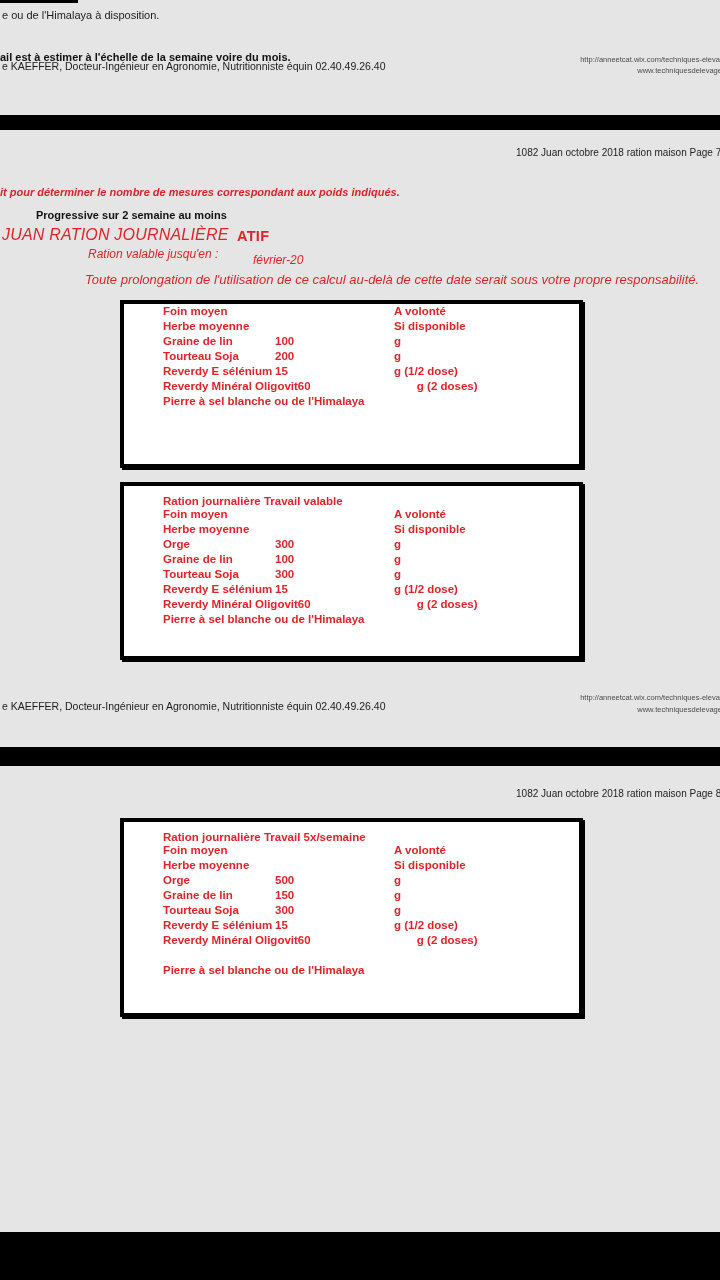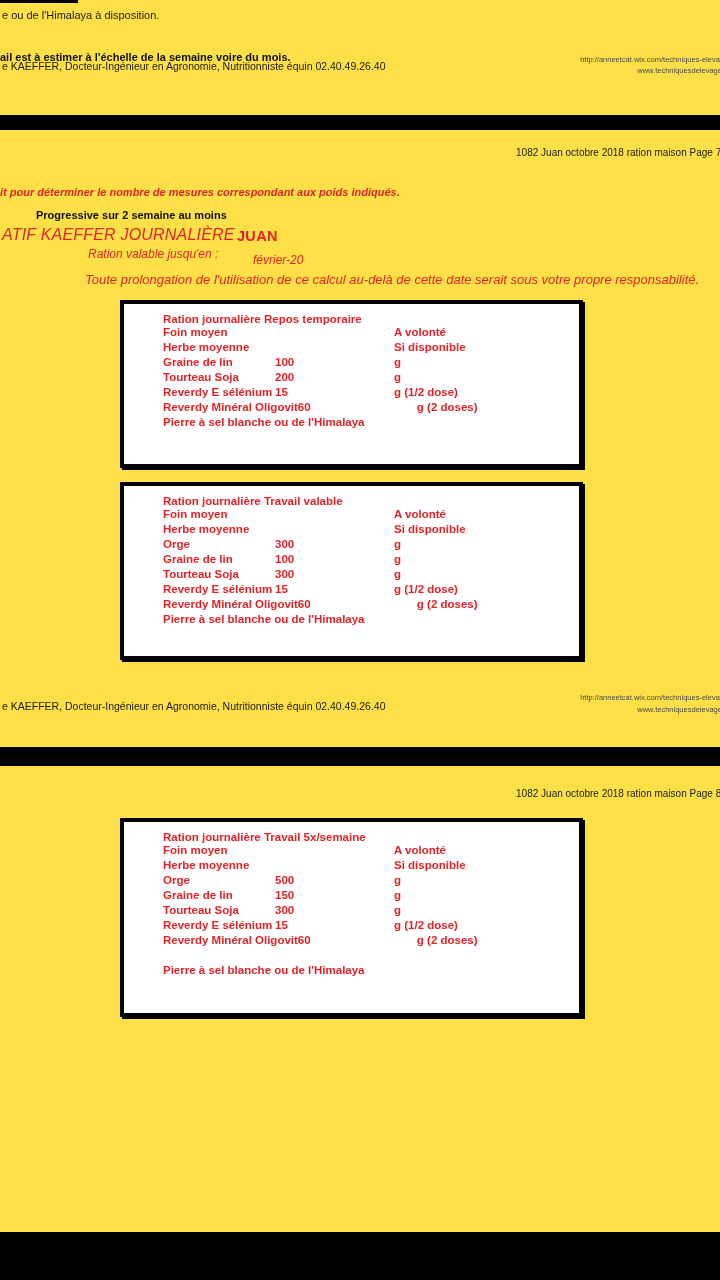--- a/index.html
+++ b/index.html
@@ -1,16 +1,16 @@
 <!DOCTYPE html>
 <html><head>
 <meta charset="utf-8">
 <style>
   html,body{margin:0;padding:0;background:#fff;}
-  .page{position:relative;width:720px;height:1280px;background:#fde047;overflow:hidden;
+  .page{position:relative;width:720px;height:1280px;background:#e5e5e5;overflow:hidden;
         font-family:"Liberation Sans", sans-serif;color:#1c1c1c;}
   .abs{position:absolute;white-space:nowrap;}
   .blackbar{position:absolute;left:0;width:720px;background:#000;}
   .cut-right{position:absolute;right:-4px;text-align:right;white-space:nowrap;}
   .tiny-url{font-size:7.5px;color:#4a4a4a;line-height:9px;}
   .pg-header{font-size:10px;color:#222;}
   .blk{font-size:11px;color:#1c1c1c;}
   .blk-bi{font-size:11px;font-weight:bold;color:#111;margin-top:16px;}
   .warn{font-size:11px;font-weight:bold;font-style:italic;color:#e12328;}
   .prog{font-size:11px;font-weight:bold;color:#111;}
@@ -42,29 +42,28 @@
   <div class="abs blk" style="left:2px;top:60px;font-size:10.5px;">e KAEFFER, Docteur-Ingénieur en Agronomie, Nutritionniste équin 02.40.49.26.40</div>
   <div class="cut-right tiny-url" style="top:55px;">http://anneetcat.wix.com/techniques-elevag</div>
   <div class="cut-right tiny-url" style="top:66px;">www.techniquesdelevage.</div>
 
   <div class="blackbar" style="top:115px;height:15px;"></div>
 
   <div class="cut-right pg-header" style="top:147px;">1082 Juan octobre 2018 ration maison Page 7/</div>
   <div class="abs warn" style="left:0;top:186px;">it pour déterminer le nombre de mesures correspondant aux poids indiqués.</div>
   <div class="abs prog" style="left:36px;top:209px;">Progressive sur 2 semaine au moins</div>
 
-  <div class="abs doc-title" style="left:2px;top:226px;">ATIF KAEFFER JOURNALIÈRE</div>
-  <div class="abs horse" style="left:237px;top:228px;">JUAN</div>
+  <div class="abs doc-title" style="left:2px;top:226px;">JUAN RATION JOURNALIÈRE</div>
+  <div class="abs horse" style="left:237px;top:228px;">ATIF</div>
 
   <div class="abs validity" style="left:88px;top:247px;">Ration valable jusqu'en :</div>
   <div class="abs validity" style="left:253px;top:253px;">février-20</div>
   <div class="abs disclaimer" style="left:85px;top:272px;">Toute prolongation de l'utilisation de ce calcul au-delà de cette date serait sous votre propre responsabilité.</div>
 
   <div class="ration-box" style="top:300px;height:160px;">
-    <div class="box-title">Ration journalière Repos temporaire</div>
     <div class="rows">
         <div class="row">
           <span class="lbl">Foin moyen</span>
           <span class="val"><span class="qty"></span><span class="rest">A volonté</span></span>
         </div>
         <div class="row">
           <span class="lbl">Herbe moyenne</span>
           <span class="val"><span class="qty"></span><span class="rest">Si disponible</span></span>
         </div>
         <div class="row">

